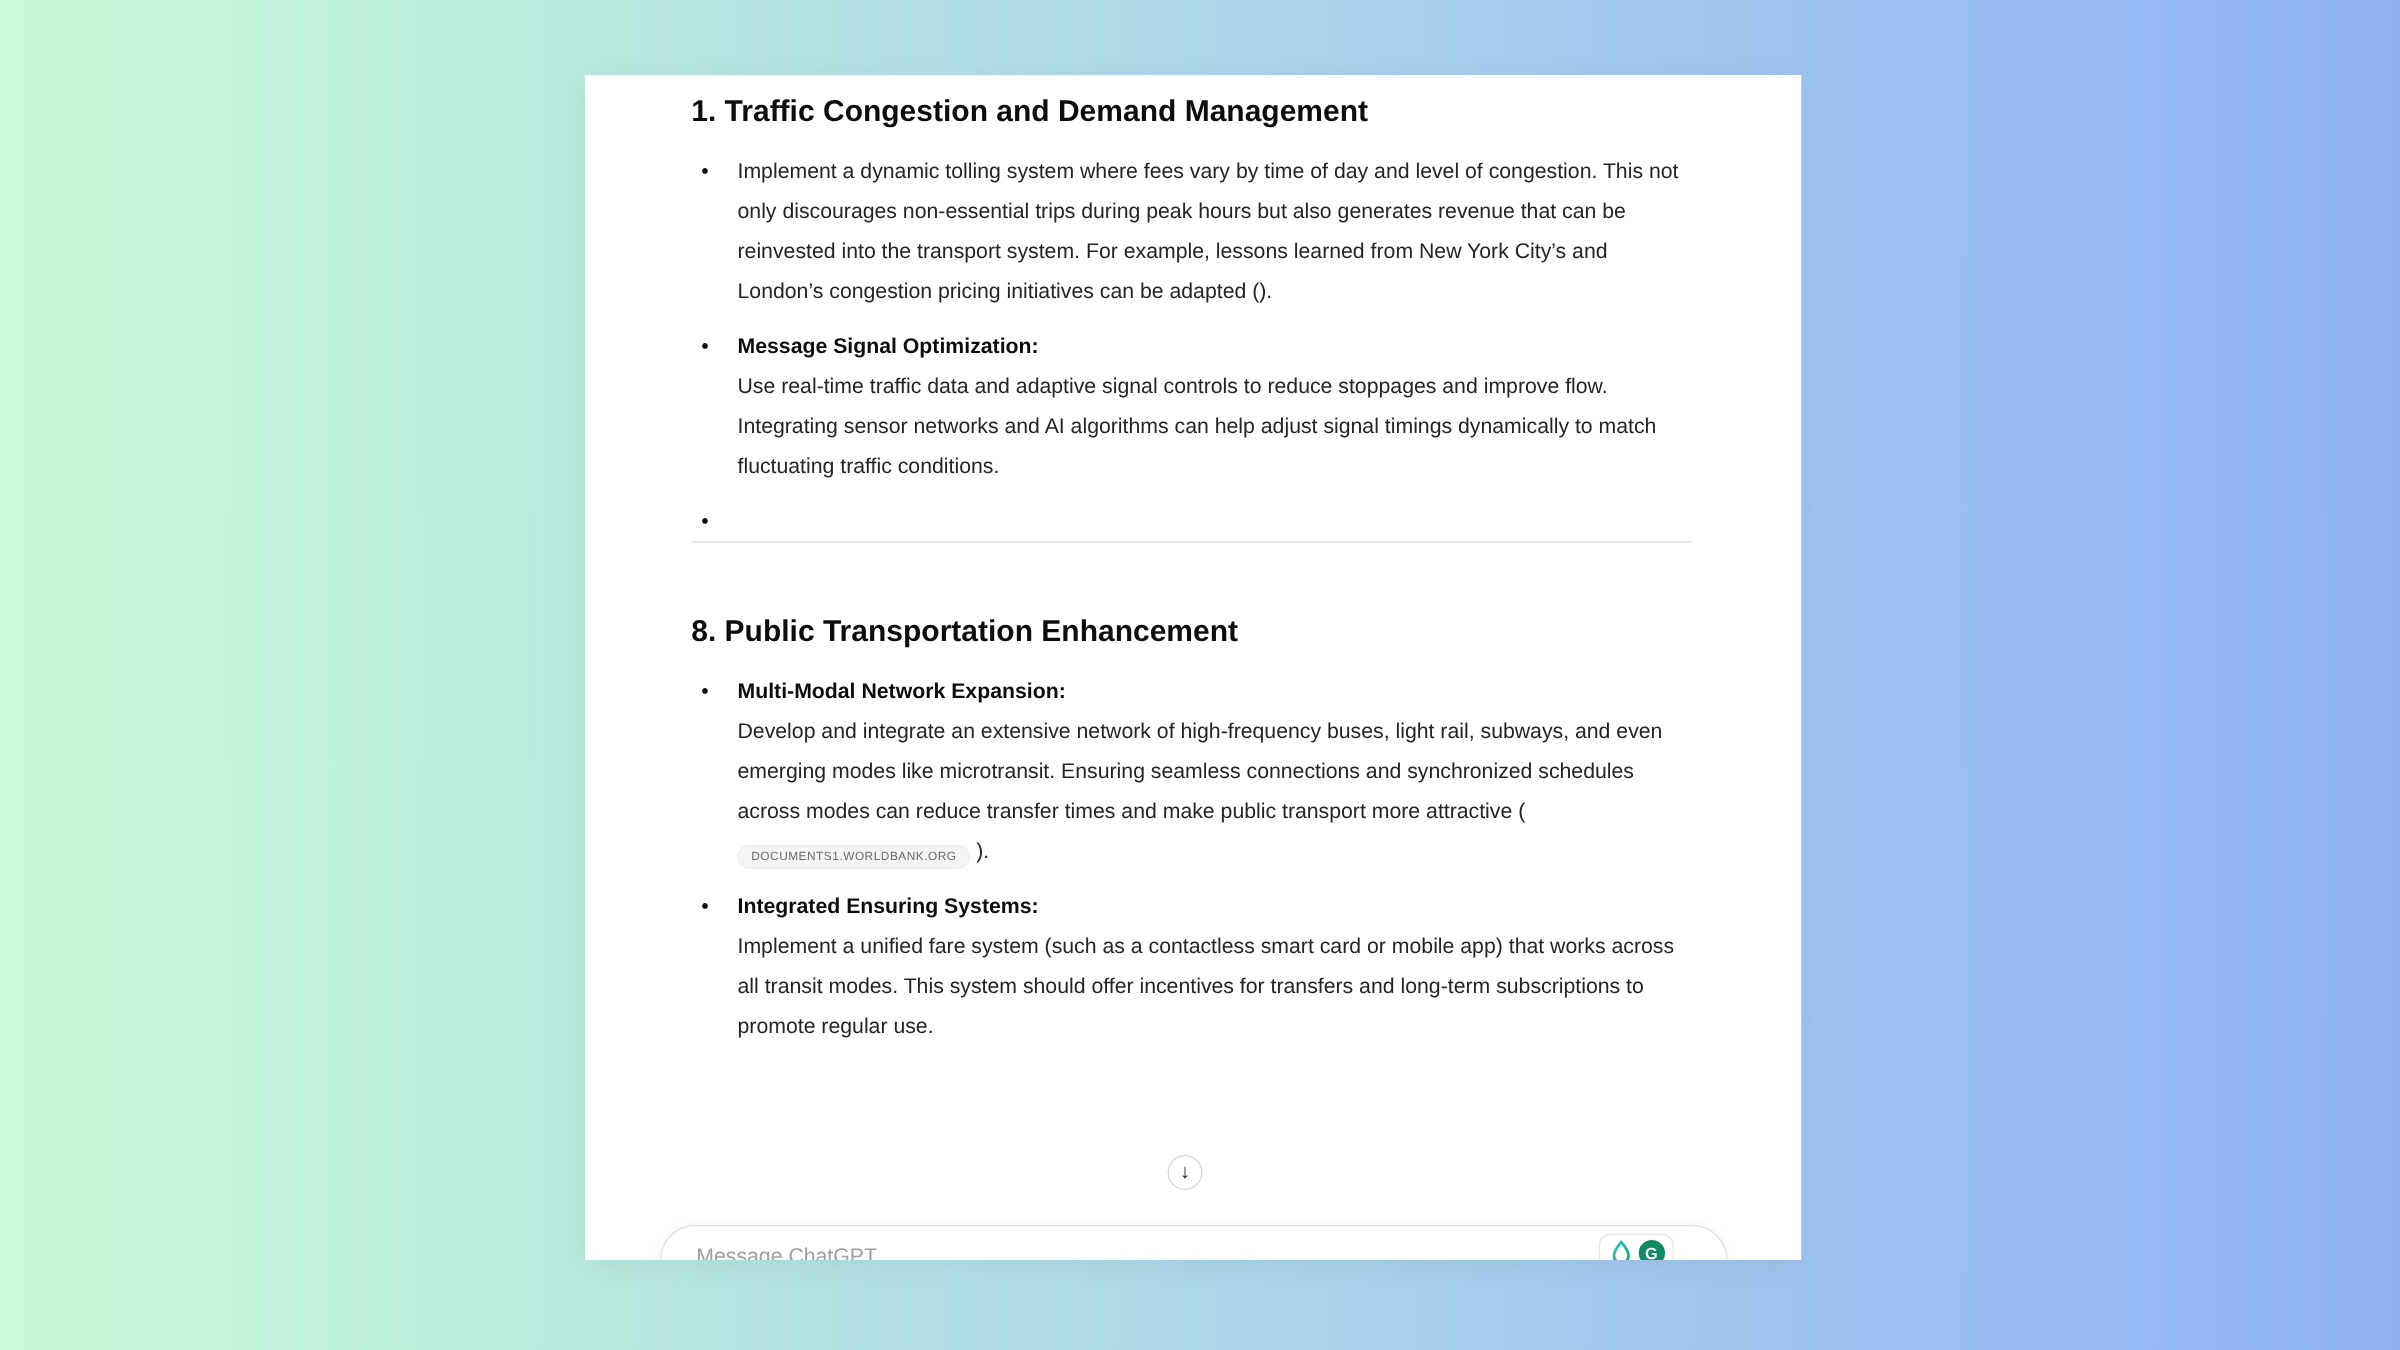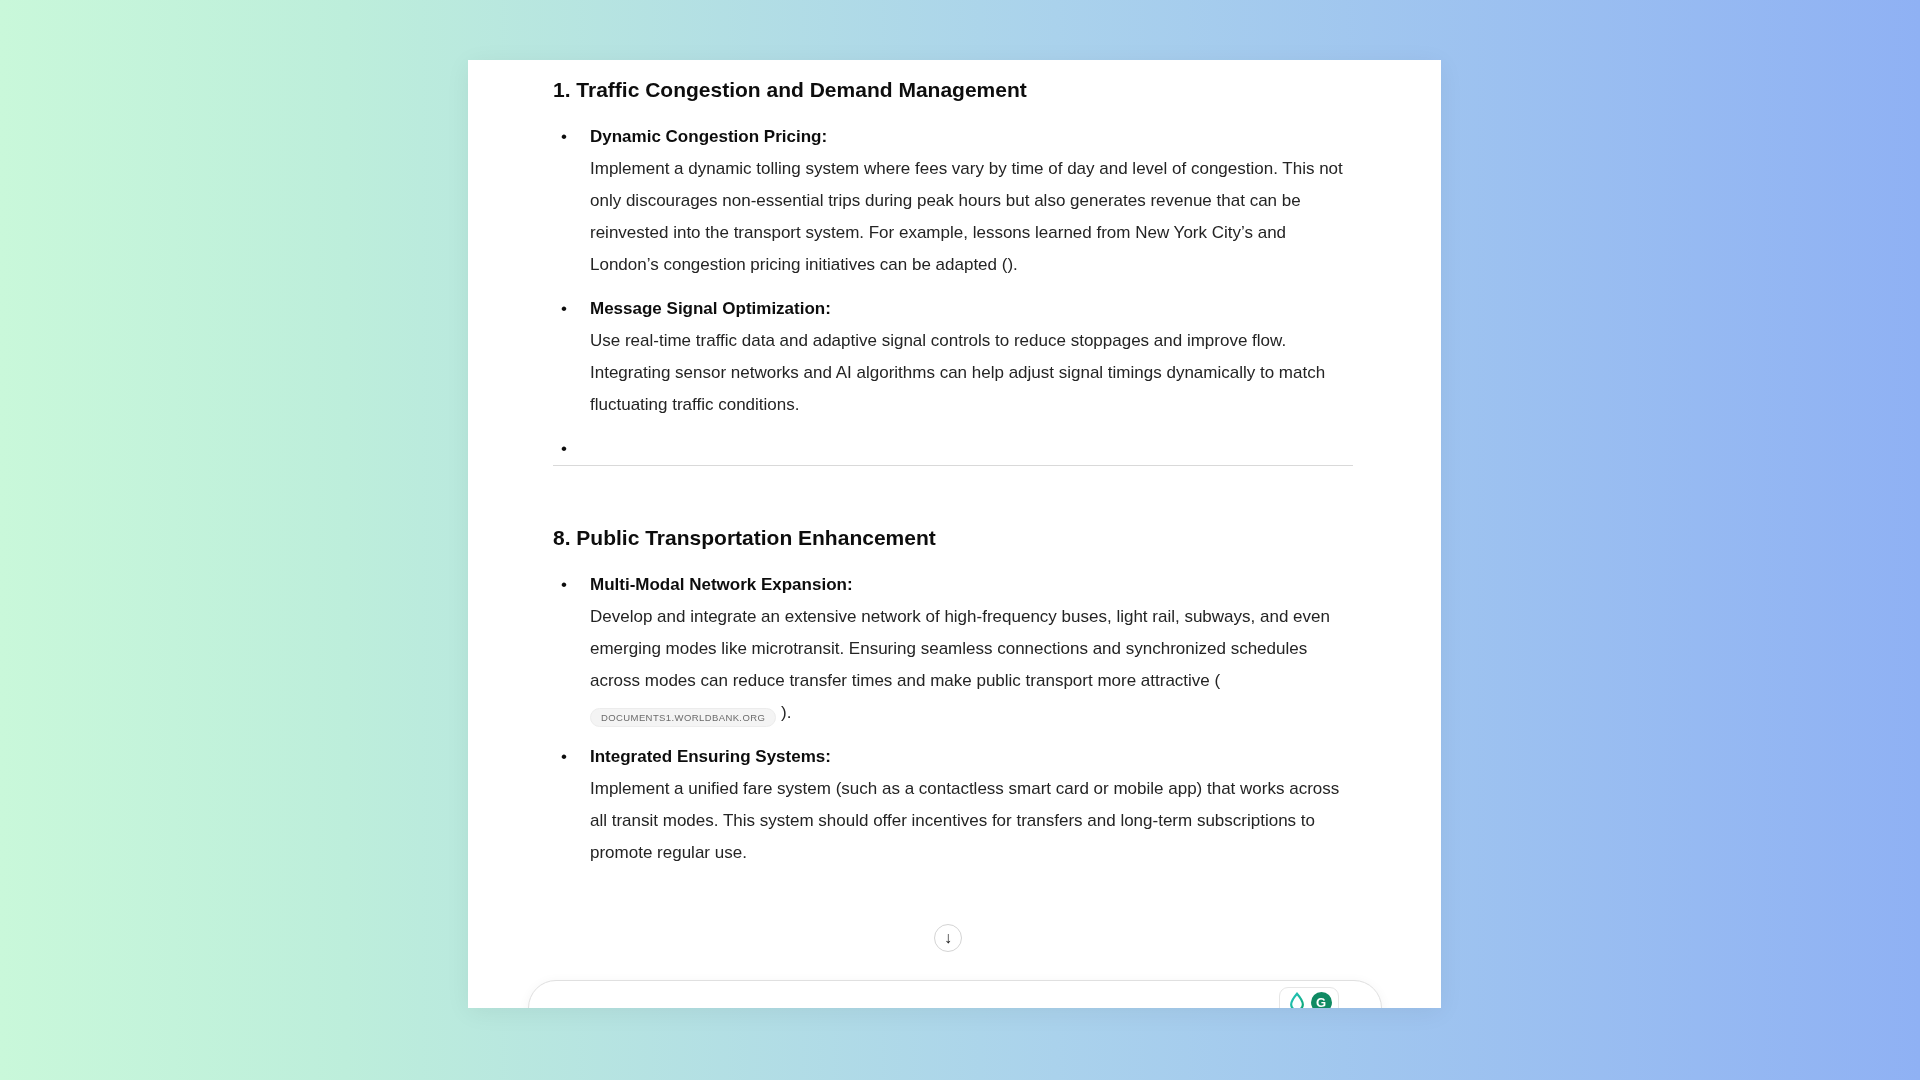--- a/index.html
+++ b/index.html
@@ -24,21 +24,21 @@
   }
   .content {
     position: absolute;
     left: 85px;
     top: 16px;
     width: 800px;
     color: #212121;
   }
   h3.section-heading {
     margin: 0 0 18px 0;
-    font-size: 21px;
+    font-size: 24px;
     line-height: 27px;
     font-weight: 700;
     color: #0d0d0d;
   }
   ul.point-list { list-style: none; margin: 0 0 0 0; padding: 0; }
   ul.point-list li {
     position: relative;
     padding-left: 37px;
     margin-bottom: 12px;
     font-size: 17px;
@@ -161,21 +161,20 @@
 <div class="screen">
   <div class="chat-window">
 
     <div class="content">
 
       <h3 class="section-heading">1. Traffic Congestion and Demand Management</h3>
 
       <ul class="point-list">
         <li>
           <span class="bullet">•</span>
-          <strong class="item-title">Dynamic Congestion Pricing:</strong>
           <span class="item-body">Implement a dynamic tolling system where fees vary by time of day and level of congestion. This not only discourages non-essential trips during peak hours but also generates revenue that can be reinvested into the transport system. For example, lessons learned from New York City’s and London’s congestion pricing initiatives can be adapted ().</span>
         </li>
         <li>
           <span class="bullet">•</span>
           <strong class="item-title">Message Signal Optimization:</strong>
           <span class="item-body">Use real-time traffic data and adaptive signal controls to reduce stoppages and improve flow. Integrating sensor networks and AI algorithms can help adjust signal timings dynamically to match fluctuating traffic conditions.</span>
         </li>
         <li>
           <span class="bullet">•</span>
         </li>
@@ -198,20 +197,21 @@
           <span class="item-body">Implement a unified fare system (such as a contactless smart card or mobile app) that works across all transit modes. This system should offer incentives for transfers and long-term subscriptions to promote regular use.</span>
         </li>
       </ul>
     </div>
 
     <div class="scroll-btn">
       <span class="arrow">↓</span>
     </div>
 
     <div class="composer">
+      <input type="text" placeholder="Message ChatGPT" style="">
       <div class="ext-badge">
         <svg class="drop-icon" viewBox="0 0 24 24">
           <defs>
             <linearGradient id="dropGrad" x1="0" y1="0" x2="1" y2="1">
               <stop offset="0" stop-color="#27c6c0"></stop>
               <stop offset="1" stop-color="#0ba573"></stop>
             </linearGradient>
           </defs>
           <path d="M12 2 C12 2 5 10 5 15 a7 7 0 0 0 14 0 C19 10 12 2 12 2 Z" fill="none" stroke="url(#dropGrad)" stroke-width="2.6"></path>
         </svg>

